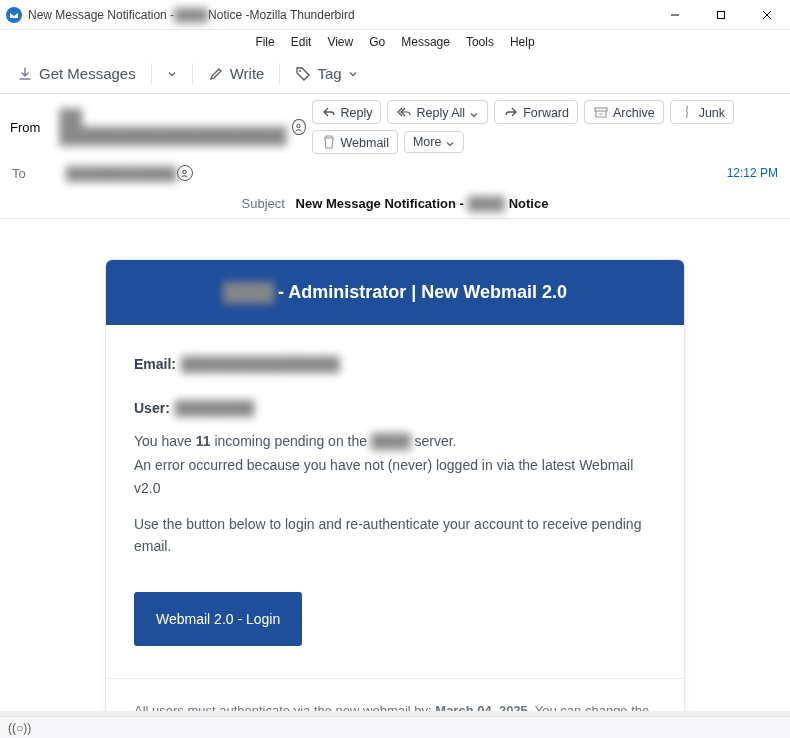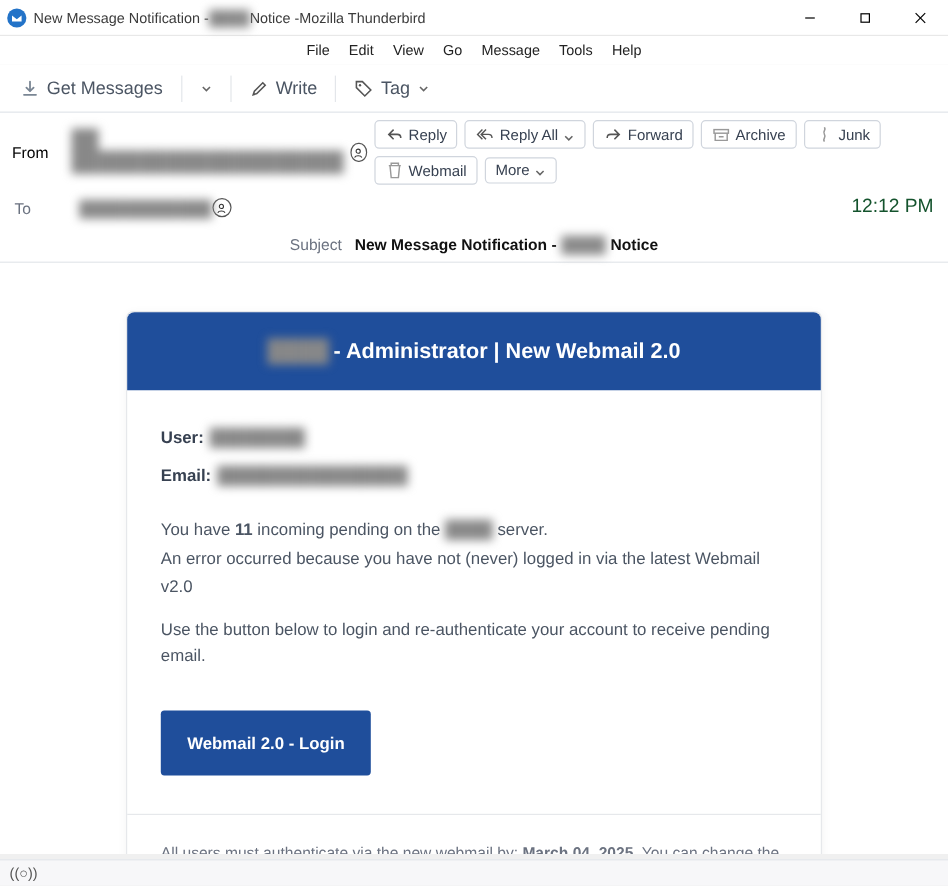--- a/index.html
+++ b/index.html
@@ -28,32 +28,32 @@
   
   .hdr-area { background: #fff; border-bottom: 1px solid #e3e6ea; }
   .hdr-row { display: flex; align-items: center; padding: 6px 12px; font-size: 13px; color: #374151; min-height: 30px; justify-content: center;}
   .hdr-label { width: 54px; color: #6b7280; }
   .hdr-value { color: #374151; display: flex; align-items: center; gap: 6px; }
   .blur { filter: blur(4px); color: #888; }
   .actions-row { display: flex; align-items: center; gap: 6px; padding: 6px 10px 4px 10px; }
   .actions-row .hdr-label { width: 54px; color: #000000; font-size: 13px; }
   .actions-right { display: flex; align-items: center; gap: 6px; margin-left: auto; flex-wrap: wrap; }
   .act-btn { display: flex; align-items: flex-end; gap: 4px; border: 1px solid #d0d5dd; border-radius: 4px; padding: 3px 8px; font-size: 12.5px; color: #374151; cursor: pointer; background: #fff;}
-  .time { margin-left: auto; font-size: 16px; color: #14532d; }
+  .time { margin-left: auto; font-size: 12px; color: #0369a1; }
   .subject-v { font-weight: 600; color: #111; display: flex; align-items: center; gap: 4px;}
 
   
   .body-area { background: #fff; height: calc(738px - 30px - 24px - 40px - 130px - 22px); overflow: auto; padding: 40px 20px 12px 20px;}
   .email-card { width: 580px; margin: 0 auto; background: #fff; border: 1px solid #e6e8eb; border-radius: 6px; box-shadow: 0 2px 8px rgba(0,0,0,0.05);}
   .card-banner { background: #1f4e9b; color: #fff; font-weight: 700; font-size: 18px; padding: 22px 16px; text-align: center; border-radius: 6px 6px 0 0; display: flex; justify-content: center; align-items: baseline; gap: 4px;}
   .card-content { padding: 28px 28px 14px 28px; color: #4b5563; font-size: 14px; line-height: 1.6;}
   .card-content p { margin-bottom: 14px; }
   .kv-line { display: flex; align-items: baseline; gap: 5px; margin-bottom: 10px;}
   .kv-line b { color: #374151; font-weight: 700; }
-  .login-btn { display: inline-block; background: #1f4e9b; color: #fff; font-weight: 700; font-size: 14px; padding: 16px 22px; border-radius: 3px; margin: 6px 0 18px 0; cursor: pointer;}
+  .login-btn { display: inline-block; background: #1f4e9b; color: #fff; font-weight: 400; font-size: 14px; padding: 16px 22px; border-radius: 3px; margin: 6px 0 18px 0; cursor: pointer;}
   .card-footer { border-top: 1px solid #e6e8eb; padding: 22px 28px 26px 28px; color: #6b7280; font-size: 13px; line-height: 1.55;}
 
   
   .statusbar { position: absolute; bottom: 0; left: 0; right: 0; height: 22px; background: #f7f7f9; border-top: 1px solid #e3e6ea; display: flex; align-items: center; padding: 0 8px; font-size: 12px; color: #555;}
 
   .mini-contact { width:16px; height:16px; border-radius:50%; border:1.5px solid #555; display:flex; align-items:center; justify-content:center;}
 </style>
 </head>
 <body>
 
@@ -227,27 +227,27 @@
   </div>
 </div>
 
 <div class="body-area">
   <div class="email-card">
     <div class="card-banner">
       <span class="blur">████</span>
       <span> - Administrator | New Webmail 2.0</span>
     </div>
     <div class="card-content">
+      <div class="kv-line" style="margin-bottom:22px;">
+        <b>Email:</b>
+        <span class="blur">████████████████</span>
+      </div>
       <div class="kv-line">
         <b>User:</b>
         <span class="blur">████████</span>
-      </div>
-      <div class="kv-line" style="margin-bottom:22px;">
-        <b>Email:</b>
-        <span class="blur">████████████████</span>
       </div>
       <p style="margin-bottom:2px;">
         <span>You have </span><b>11</b><span> incoming pending on the </span><span class="blur">████</span><span> server.</span>
       </p>
       <p>An error occurred because you have not (never) logged in via the latest Webmail v2.0</p>
       <p style="margin-bottom:28px;">Use the button below to login and re-authenticate your account to receive pending email.</p>
       <div class="login-btn">Webmail 2.0 - Login</div>
     </div>
     <div class="card-footer">
       <p style="margin-bottom:4px;">

